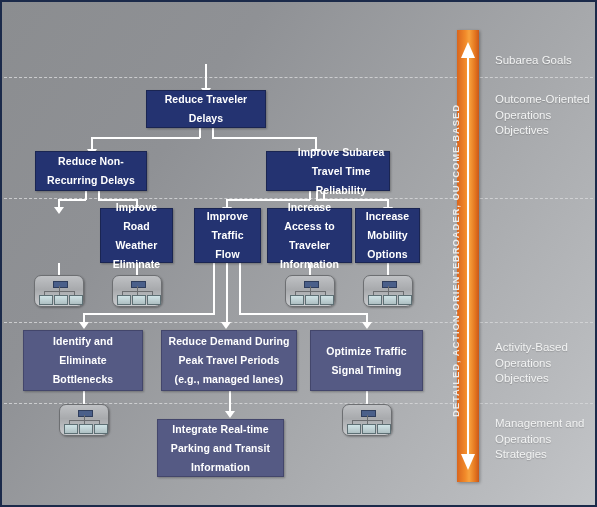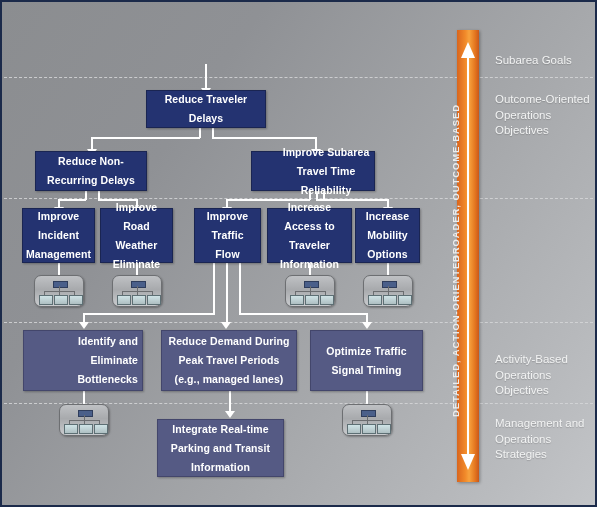--- a/index.html
+++ b/index.html
@@ -189,33 +189,32 @@
   <div class="ln lnv" style="left:81px;top:389px;height:13px;"></div>
   <div class="ln lnv" style="left:364px;top:389px;height:13px;"></div>
   <div class="ln lnv" style="left:227px;top:389px;height:22px;"></div>
   <div class="arrowhead" style="left:223px;top:409px;"></div>
 
 
   <div class="node navy" style="left:144px;top:88px;width:120px;height:38px;">Reduce Traveler Delays</div>
 
   <div class="node navy" style="left:33px;top:149px;width:112px;height:40px;">Reduce Non-Recurring Delays</div>
 
-  <div class="node navy" style="left:249px;top:149px;width:124px;height:40px;padding-left:30px;">Improve Subarea Travel Time Reliability</div>
-
-  <div class="node navy" style="left:20px;top:206px;width:73px;height:55px;">Improve Incident Management</div>
+  <div class="node navy" style="left:264px;top:149px;width:124px;height:40px;padding-left:30px;">Improve Subarea Travel Time Reliability</div>
+
 
   <div class="node navy" style="left:98px;top:206px;width:73px;height:55px;">Improve Road Weather Eliminate</div>
 
   <div class="node navy" style="left:192px;top:206px;width:67px;height:55px;">Improve Traffic Flow</div>
 
   <div class="node navy" style="left:265px;top:206px;width:85px;height:55px;">Increase Access to Traveler Information</div>
 
   <div class="node navy" style="left:353px;top:206px;width:65px;height:55px;">Increase Mobility Options</div>
 
-  <div class="node slate" style="left:21px;top:328px;width:120px;height:61px;text-align:right;">Identify and Eliminate Bottlenecks</div>
+  <div class="node slate" style="left:21px;top:328px;width:120px;height:61px;">Identify and Eliminate Bottlenecks</div>
 
   <div class="node slate" style="left:159px;top:328px;width:136px;height:61px;">Reduce Demand During Peak Travel Periods (e.g., managed lanes)</div>
 
   <div class="node slate" style="left:308px;top:328px;width:113px;height:61px;">Optimize Traffic Signal Timing</div>
 
   <div class="node slate" style="left:155px;top:417px;width:127px;height:58px;">Integrate Real-time Parking and Transit Information</div>
 
   <div class="orgicon" style="left:32px;top:273px;">
     <i class="top"></i>
       <i class="stem"></i>
@@ -287,16 +286,16 @@
     <div class="head up"></div>
     <div class="shaft"></div>
     <div class="head down"></div>
   </div>
 
   <div class="vlabel" style="left:448px;top:260px;">BROADER, OUTCOME-BASED</div>
   <div class="vlabel" style="left:448px;top:415px;">DETAILED, ACTION-ORIENTED</div>
 
   <div class="rlabel" style="top:51px;">Subarea Goals</div>
   <div class="rlabel" style="top:90px;">Outcome-Oriented Operations Objectives</div>
-  <div class="rlabel" style="top:338px;margin-top:12px;">Activity-Based Operations Objectives</div>
+  <div class="rlabel" style="top:338px;">Activity-Based Operations Objectives</div>
   <div class="rlabel" style="top:414px;">Management and Operations Strategies</div>
 
 </div>
 
 </body></html>

